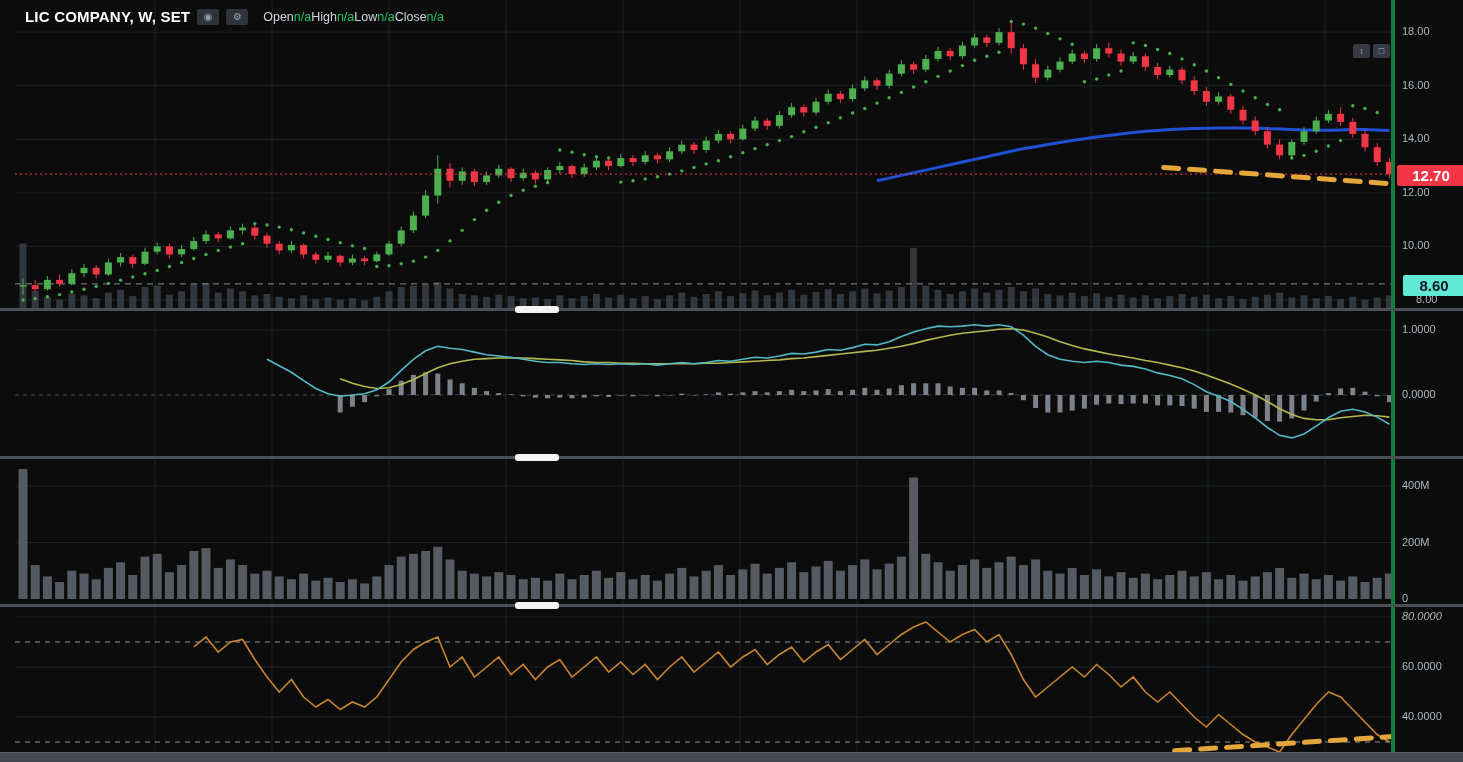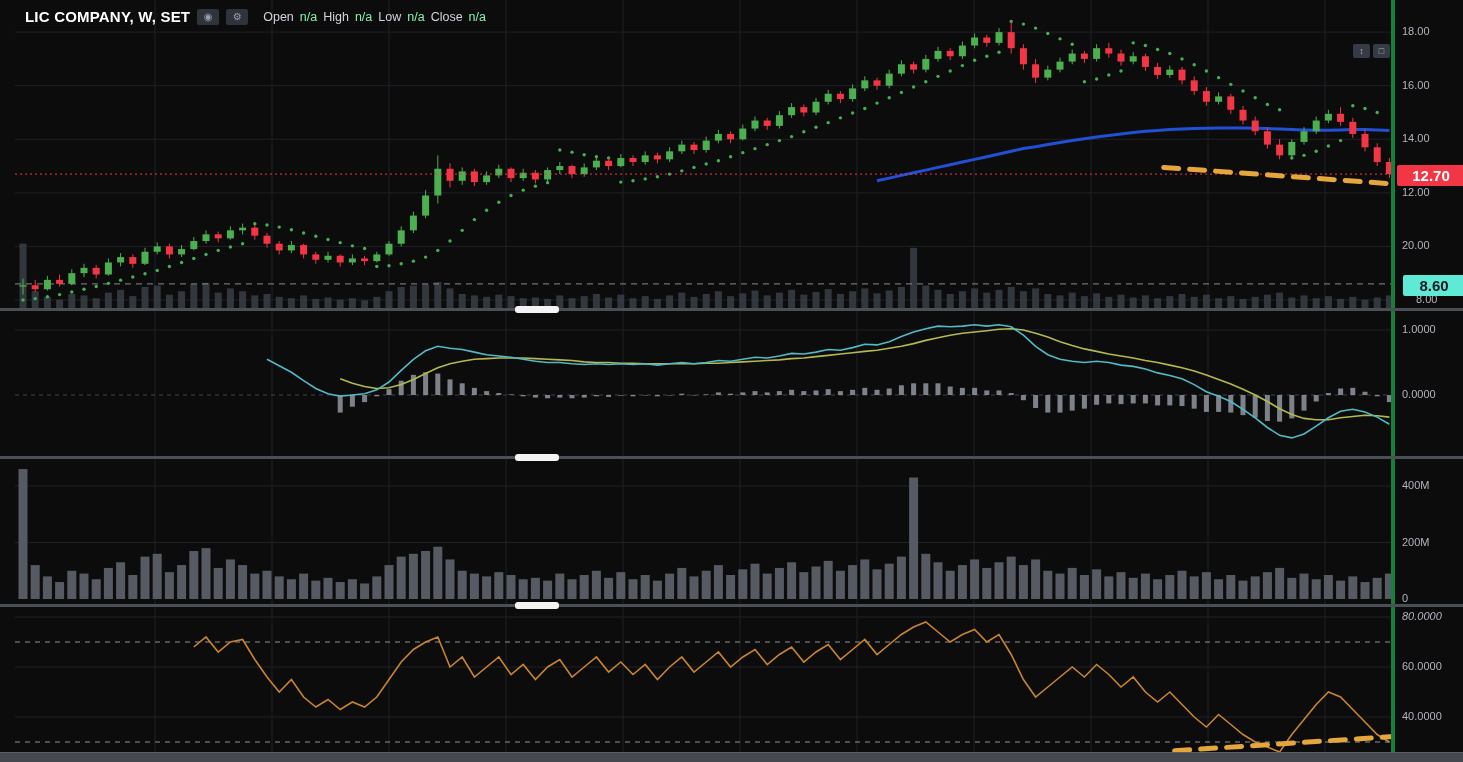--- a/index.html
+++ b/index.html
@@ -14,22 +14,22 @@
   .handle{position:absolute;left:515px;top:-2px;width:44px;height:7px;background:#f4f4f4;border-radius:3px;}
   .timebar{position:absolute;left:0;top:752px;width:1463px;height:10px;background:#45494f;border-top:1px solid #5a5e64;}
   .axis{position:absolute;left:1391px;top:0;width:72px;height:752px;background:#0c0c0c;border-left:4px solid #15803d;z-index:4;}
   .tick{position:absolute;left:7px;font-size:11px;color:#b2b5be;white-space:nowrap;}
   .badge{position:absolute;left:2px;right:2px;font-size:15px;font-weight:bold;text-align:center;
          padding:2px 0;border-radius:2px;}
   .legend{position:absolute;top:8px;left:10px;display:flex;align-items:center;gap:7px;z-index:3;}
   .title{color:#ffffff;font-size:15px;font-weight:bold;letter-spacing:.2px;}
   .lbtn{width:22px;height:16px;background:#2f333c;color:#9ba0a8;font-size:10px;display:flex;
         align-items:center;justify-content:center;border-radius:2px;cursor:pointer;}
-  .ohlc{display:flex;gap:6px;font-size:12.5px;margin-left:8px;align-items:flex-start;}
-  .olab{color:#d1d4dc}.oval{color:#86efac}
+  .ohlc{display:flex;font-size:12.5px;margin-left:8px;align-items:flex-start;}
+  .olab{color:#d1d4dc}.oval{color:#22c55e}
   .panebtns{position:absolute;top:44px;right:16px;display:flex;gap:3px;z-index:3;}
   .pbtn{width:17px;height:14px;background:#363a45;color:#b2b5be;font-size:9px;display:flex;
         align-items:center;justify-content:center;border-radius:2px;cursor:pointer;}
 </style>
 </head>
 <body>
 
 <div class="app">
 
   <div class="pane pane1">
@@ -818,21 +818,21 @@
         <line x1="1159.68" y1="143.75" x2="1390.26" y2="128.75" stroke="#e5a63b" stroke-width="5" stroke-dasharray="15 11" stroke-linecap="round"></line>
       </svg>
   </div>
 
   <div class="timebar"></div>
   <div class="axis" id="axis">
       <div class="tick" style="top: 25.1391px;">18.00</div>
       <div class="tick" style="top: 78.7043px;">16.00</div>
       <div class="tick" style="top: 132.27px;">14.00</div>
       <div class="tick" style="top: 185.835px;">12.00</div>
-      <div class="tick" style="top: 239.4px;">20.00</div>
+      <div class="tick" style="top: 239.4px;">10.00</div>
       <div class="tick" style="top: 292.965px; padding-left: 14px;">8.00</div>
       <div class="tick" style="top: 323px;">1.0000</div>
       <div class="tick" style="top: 388px;">0.0000</div>
       <div class="tick" style="top: 479px;">400M</div>
       <div class="tick" style="top: 535.5px;">200M</div>
       <div class="tick" style="top: 592px;">0</div>
       <div class="tick" style="top: 610px; font-style: italic;">80.0000</div>
       <div class="tick" style="top: 660px;">60.0000</div>
       <div class="tick" style="top: 710px;">40.0000</div>
       <div class="badge" style="top: 165.087px; background: rgb(242, 54, 69); color: rgb(255, 255, 255);">12.70</div>

